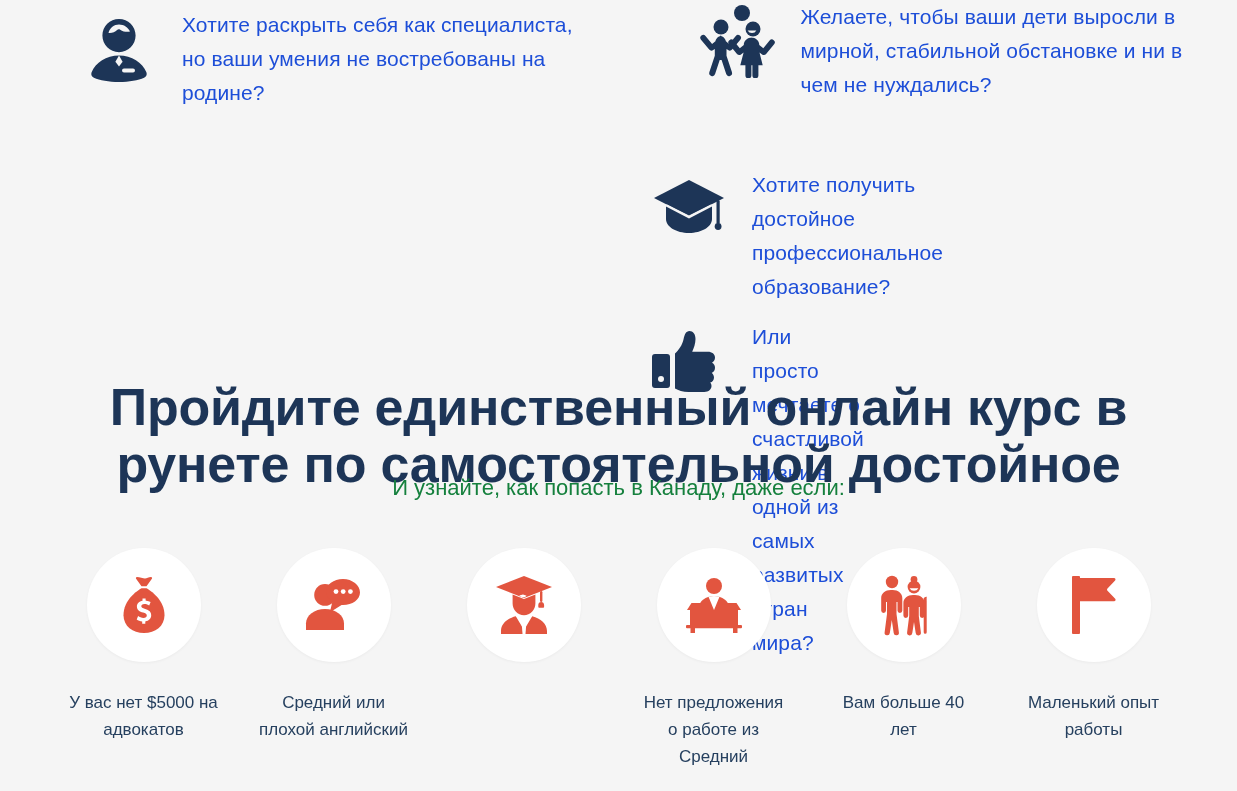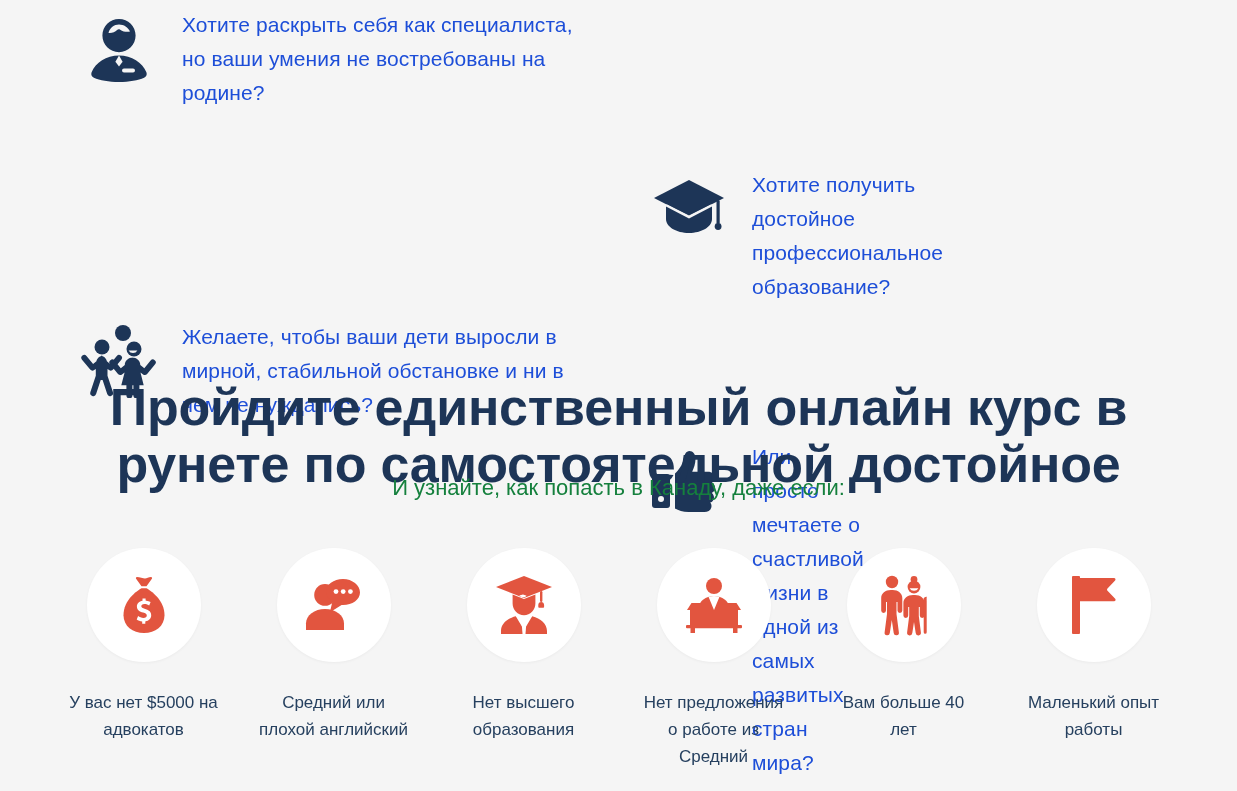--- a/index.html
+++ b/index.html
@@ -130,52 +130,52 @@
           <path d="M36 6c-9.2 0-16.6 7.4-16.6 16.6 0 9.2 7.4 16.6 16.6 16.6S52.6 31.8 52.6 22.6C52.6 13.4 45.2 6 36 6zm0 5.6c4.9 0 9.1 2.8 11 7-3 .6-6.9.2-9.8-1.9-1-.7-2.3-.6-3.1.3-2.2 2.3-5.5 3.3-8.6 2.9 1.3-4.8 5.6-8.3 10.5-8.3z"></path>
           <path d="M36 42.4c-12.7 0-23.4 7-27.4 16.8-.9 2.2.1 4.6 2.3 5.6 5.8 2.6 14.8 4.2 25.1 4.2s19.3-1.6 25.1-4.2c2.2-1 3.2-3.4 2.3-5.6C59.4 49.4 48.7 42.4 36 42.4z"></path>
         </g>
         <rect x="39" y="55.5" width="13" height="4" rx="2" fill="#f5f5f5"></rect>
         <path d="M36 42.6l-3.6 6.2 3.6 4.6 3.6-4.6z" fill="#f5f5f5"></path>
       </svg>
     </span>
     <span class="q-text">Хотите раскрыть себя как специалиста, но ваши умения не востребованы на родине?</span>
   </div>
 
+  <div class="q-cell r2">
+    <span class="q-icon">
+      <svg width="78" height="74" viewBox="0 0 78 74" aria-hidden="true">
+        <g fill="#1d3557">
+
+          <circle cx="43" cy="9" r="8"></circle>
+
+          <circle cx="22" cy="23" r="7.5"></circle>
+          <path d="M22 31.5c-3.9 0-6.8 2.4-7.6 5.8l-3.3 2.6-6.6-7.9a2.9 2.9 0 0 0-4.5 3.7l8.2 9.9c1 1.2 2.7 1.4 4 .5l1.6-1.2v6.8l-5.4 16.4a3 3 0 0 0 5.7 1.9l4.6-14h1.9l4.6 14a3 3 0 0 0 5.7-1.9L25.5 51.7v-6.8l1.6 1.2c1.3.9 3 .7 4-.5l8.2-9.9a2.9 2.9 0 0 0-4.5-3.7l-6.6 7.9-3.3-2.6c-.8-3.4-3.7-5.8-7.6-5.8z" transform="translate(2,0)"></path>
+
+          <circle cx="54" cy="25" r="7.5"></circle>
+          <path d="M54 33.5c-4.6 0-8.2 3.3-8.2 7.6l-4 3.1-6.3-7.6a2.9 2.9 0 0 0-4.5 3.7l8 9.7c1 1.2 2.7 1.4 4 .5l2.6-2-3.3 12.8h5.1v10.1a3 3 0 1 0 6 0V61.3h1v10.1a3 3 0 1 0 6 0V61.3h4.3L61.5 48.5l2.6 2c1.3.9 3 .7 4-.5l8-9.7a2.9 2.9 0 0 0-4.5-3.7l-6.3 7.6-4-3.1c0-4.3-3.6-7.6-8.2-7.6z" transform="translate(-1,0)"></path>
+        </g>
+        <path d="M48.6 26.4a5 5 0 0 0 8.8 0z" fill="#f5f5f5"></path>
+      </svg>
+    </span>
+    <span class="q-text">Желаете, чтобы ваши дети выросли в мирной, стабильной обстановке и ни в чем не нуждались?</span>
+  </div>
+
   <div class="q-cell r1 right">
     <span class="q-icon">
       <svg width="74" height="74" viewBox="0 0 74 74" aria-hidden="true">
         <g fill="#1d3557">
           <path d="M37 8 2 26l35 18 35-18z"></path>
           <path d="M14 33v14c0 7.7 10.3 14 23 14s23-6.3 23-14V33L37 45z"></path>
           <rect x="64.5" y="28" width="3.2" height="24" rx="1.6"></rect>
           <circle cx="66.1" cy="54.5" r="3.4"></circle>
         </g>
         <path d="M37 43.6 14.6 32.2l-1.1 2.1L37 46.6l23.5-12.3-1.1-2.1z" fill="#f5f5f5"></path>
       </svg>
     </span>
     <span class="q-text">Хотите получить достойное профессиональное образование?</span>
-  </div>
-
-  <div class="q-cell r2">
-    <span class="q-icon">
-      <svg width="78" height="74" viewBox="0 0 78 74" aria-hidden="true">
-        <g fill="#1d3557">
-
-          <circle cx="43" cy="9" r="8"></circle>
-
-          <circle cx="22" cy="23" r="7.5"></circle>
-          <path d="M22 31.5c-3.9 0-6.8 2.4-7.6 5.8l-3.3 2.6-6.6-7.9a2.9 2.9 0 0 0-4.5 3.7l8.2 9.9c1 1.2 2.7 1.4 4 .5l1.6-1.2v6.8l-5.4 16.4a3 3 0 0 0 5.7 1.9l4.6-14h1.9l4.6 14a3 3 0 0 0 5.7-1.9L25.5 51.7v-6.8l1.6 1.2c1.3.9 3 .7 4-.5l8.2-9.9a2.9 2.9 0 0 0-4.5-3.7l-6.6 7.9-3.3-2.6c-.8-3.4-3.7-5.8-7.6-5.8z" transform="translate(2,0)"></path>
-
-          <circle cx="54" cy="25" r="7.5"></circle>
-          <path d="M54 33.5c-4.6 0-8.2 3.3-8.2 7.6l-4 3.1-6.3-7.6a2.9 2.9 0 0 0-4.5 3.7l8 9.7c1 1.2 2.7 1.4 4 .5l2.6-2-3.3 12.8h5.1v10.1a3 3 0 1 0 6 0V61.3h1v10.1a3 3 0 1 0 6 0V61.3h4.3L61.5 48.5l2.6 2c1.3.9 3 .7 4-.5l8-9.7a2.9 2.9 0 0 0-4.5-3.7l-6.3 7.6-4-3.1c0-4.3-3.6-7.6-8.2-7.6z" transform="translate(-1,0)"></path>
-        </g>
-        <path d="M48.6 26.4a5 5 0 0 0 8.8 0z" fill="#f5f5f5"></path>
-      </svg>
-    </span>
-    <span class="q-text">Желаете, чтобы ваши дети выросли в мирной, стабильной обстановке и ни в чем не нуждались?</span>
   </div>
 
   <div class="q-cell r2 right">
     <span class="q-icon">
       <svg width="74" height="70" viewBox="0 0 74 70" aria-hidden="true">
         <g fill="#1d3557">
           <rect x="0" y="28" width="18" height="34" rx="3"></rect>
           <path d="M23 27.5c3.6-3.2 7.4-8.5 8.6-14.5.9-4.4 2.5-8 5.8-8 3.7 0 6.1 3.1 6.1 8.1 0 4.3-1.6 9.2-3.3 12.7h15.6c4.2 0 7.2 2.3 7.2 5.8 0 2.3-1.2 4.1-3 5.1 1.8.9 3 2.7 3 5 0 2.4-1.3 4.3-3.3 5.2 1.4 1 2.3 2.6 2.3 4.5 0 2.5-1.5 4.4-3.8 5.2.8.9 1.3 2.1 1.3 3.5 0 3.4-2.8 5.9-7.2 5.9H36.5c-5.7 0-10.2-1.5-13.5-3.4z"></path>
         </g>
         <circle cx="9" cy="53" r="3" fill="#f5f5f5"></circle>
@@ -233,21 +233,20 @@
           <rect x="47" y="17" width="2.4" height="11" rx="1.2"></rect>
           <path d="M48.2 28c-1.6 0-2.9 1.3-2.9 2.9v1.8c0 .6.5 1.1 1.1 1.1h3.6c.6 0 1.1-.5 1.1-1.1v-1.8c0-1.6-1.3-2.9-2.9-2.9z"></path>
           <path d="M19.6 20.4v9c0 6.5 5.1 11.8 11.4 11.8s11.4-5.3 11.4-11.8v-9L31 25z"></path>
           <path d="M22.8 42.2C14.3 44.3 8 50 8 57v3h46v-3c0-7-6.3-12.7-14.8-14.8L31 56z"></path>
         </g>
         <path d="M26.3 21.6c1.9 2.2 5.3 2.3 7.3.2l-3.6-1.4z" fill="#fff"></path>
         <path d="M28.2 42.6h5.6L32.5 60h-3z" fill="#fff"></path>
         <path d="M22.8 42.2 31 48.3l8.2-6.1-1.4-.4L31 46.4l-6.8-4.6z" fill="#fff"></path>
       </svg>
     </div>
-    <div class="f-label">Нет высшего образования</div>
   </div>
 
   <div class="feature">
     <div class="f-circle">
       <svg width="62" height="56" viewBox="0 0 62 56" aria-hidden="true">
         <g fill="#e2553f">
           <circle cx="31" cy="9" r="8"></circle>
           <path d="M31 19c-8.3 0-15 5.2-15 11.6V33h30v-2.4C46 24.2 39.3 19 31 19z"></path>
           <path d="M4 33 8.5 26h45L58 33z"></path>
           <rect x="7" y="33" width="48" height="16"></rect>

